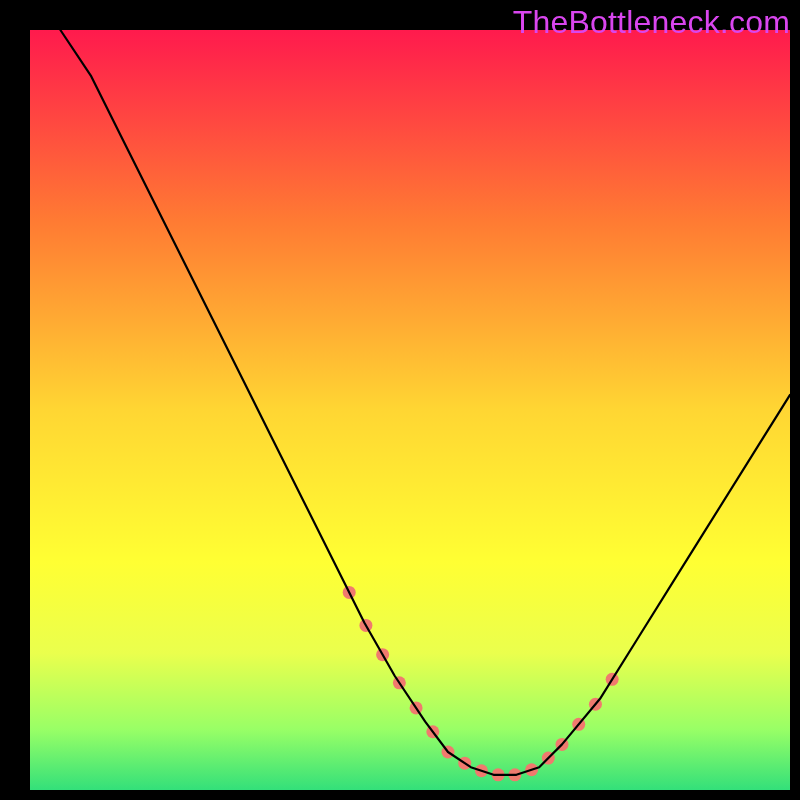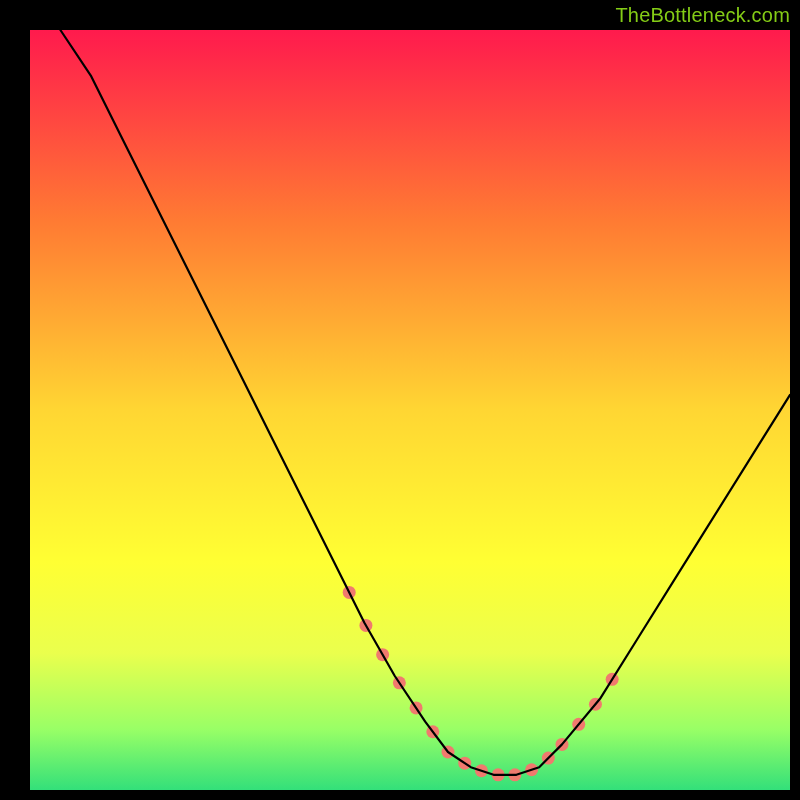--- a/index.html
+++ b/index.html
@@ -15,23 +15,23 @@
     width: 800px;
     height: 800px;
   }
   svg {
     display: block;
   }
   .watermark {
     position: absolute;
     top: 4px;
     right: 10px;
-    color: #84cc16;
+    color: #d946ef;
     font-family: Arial, Helvetica, sans-serif;
-    font-size: 20px;
+    font-size: 32px;
     font-weight: 400;
     letter-spacing: 0.2px;
   }
 </style>
 </head>
 <body>
 
 <div class="chart-container">
   <svg id="chart-svg" width="800" height="800" viewBox="0 0 800 800">
       <defs>

